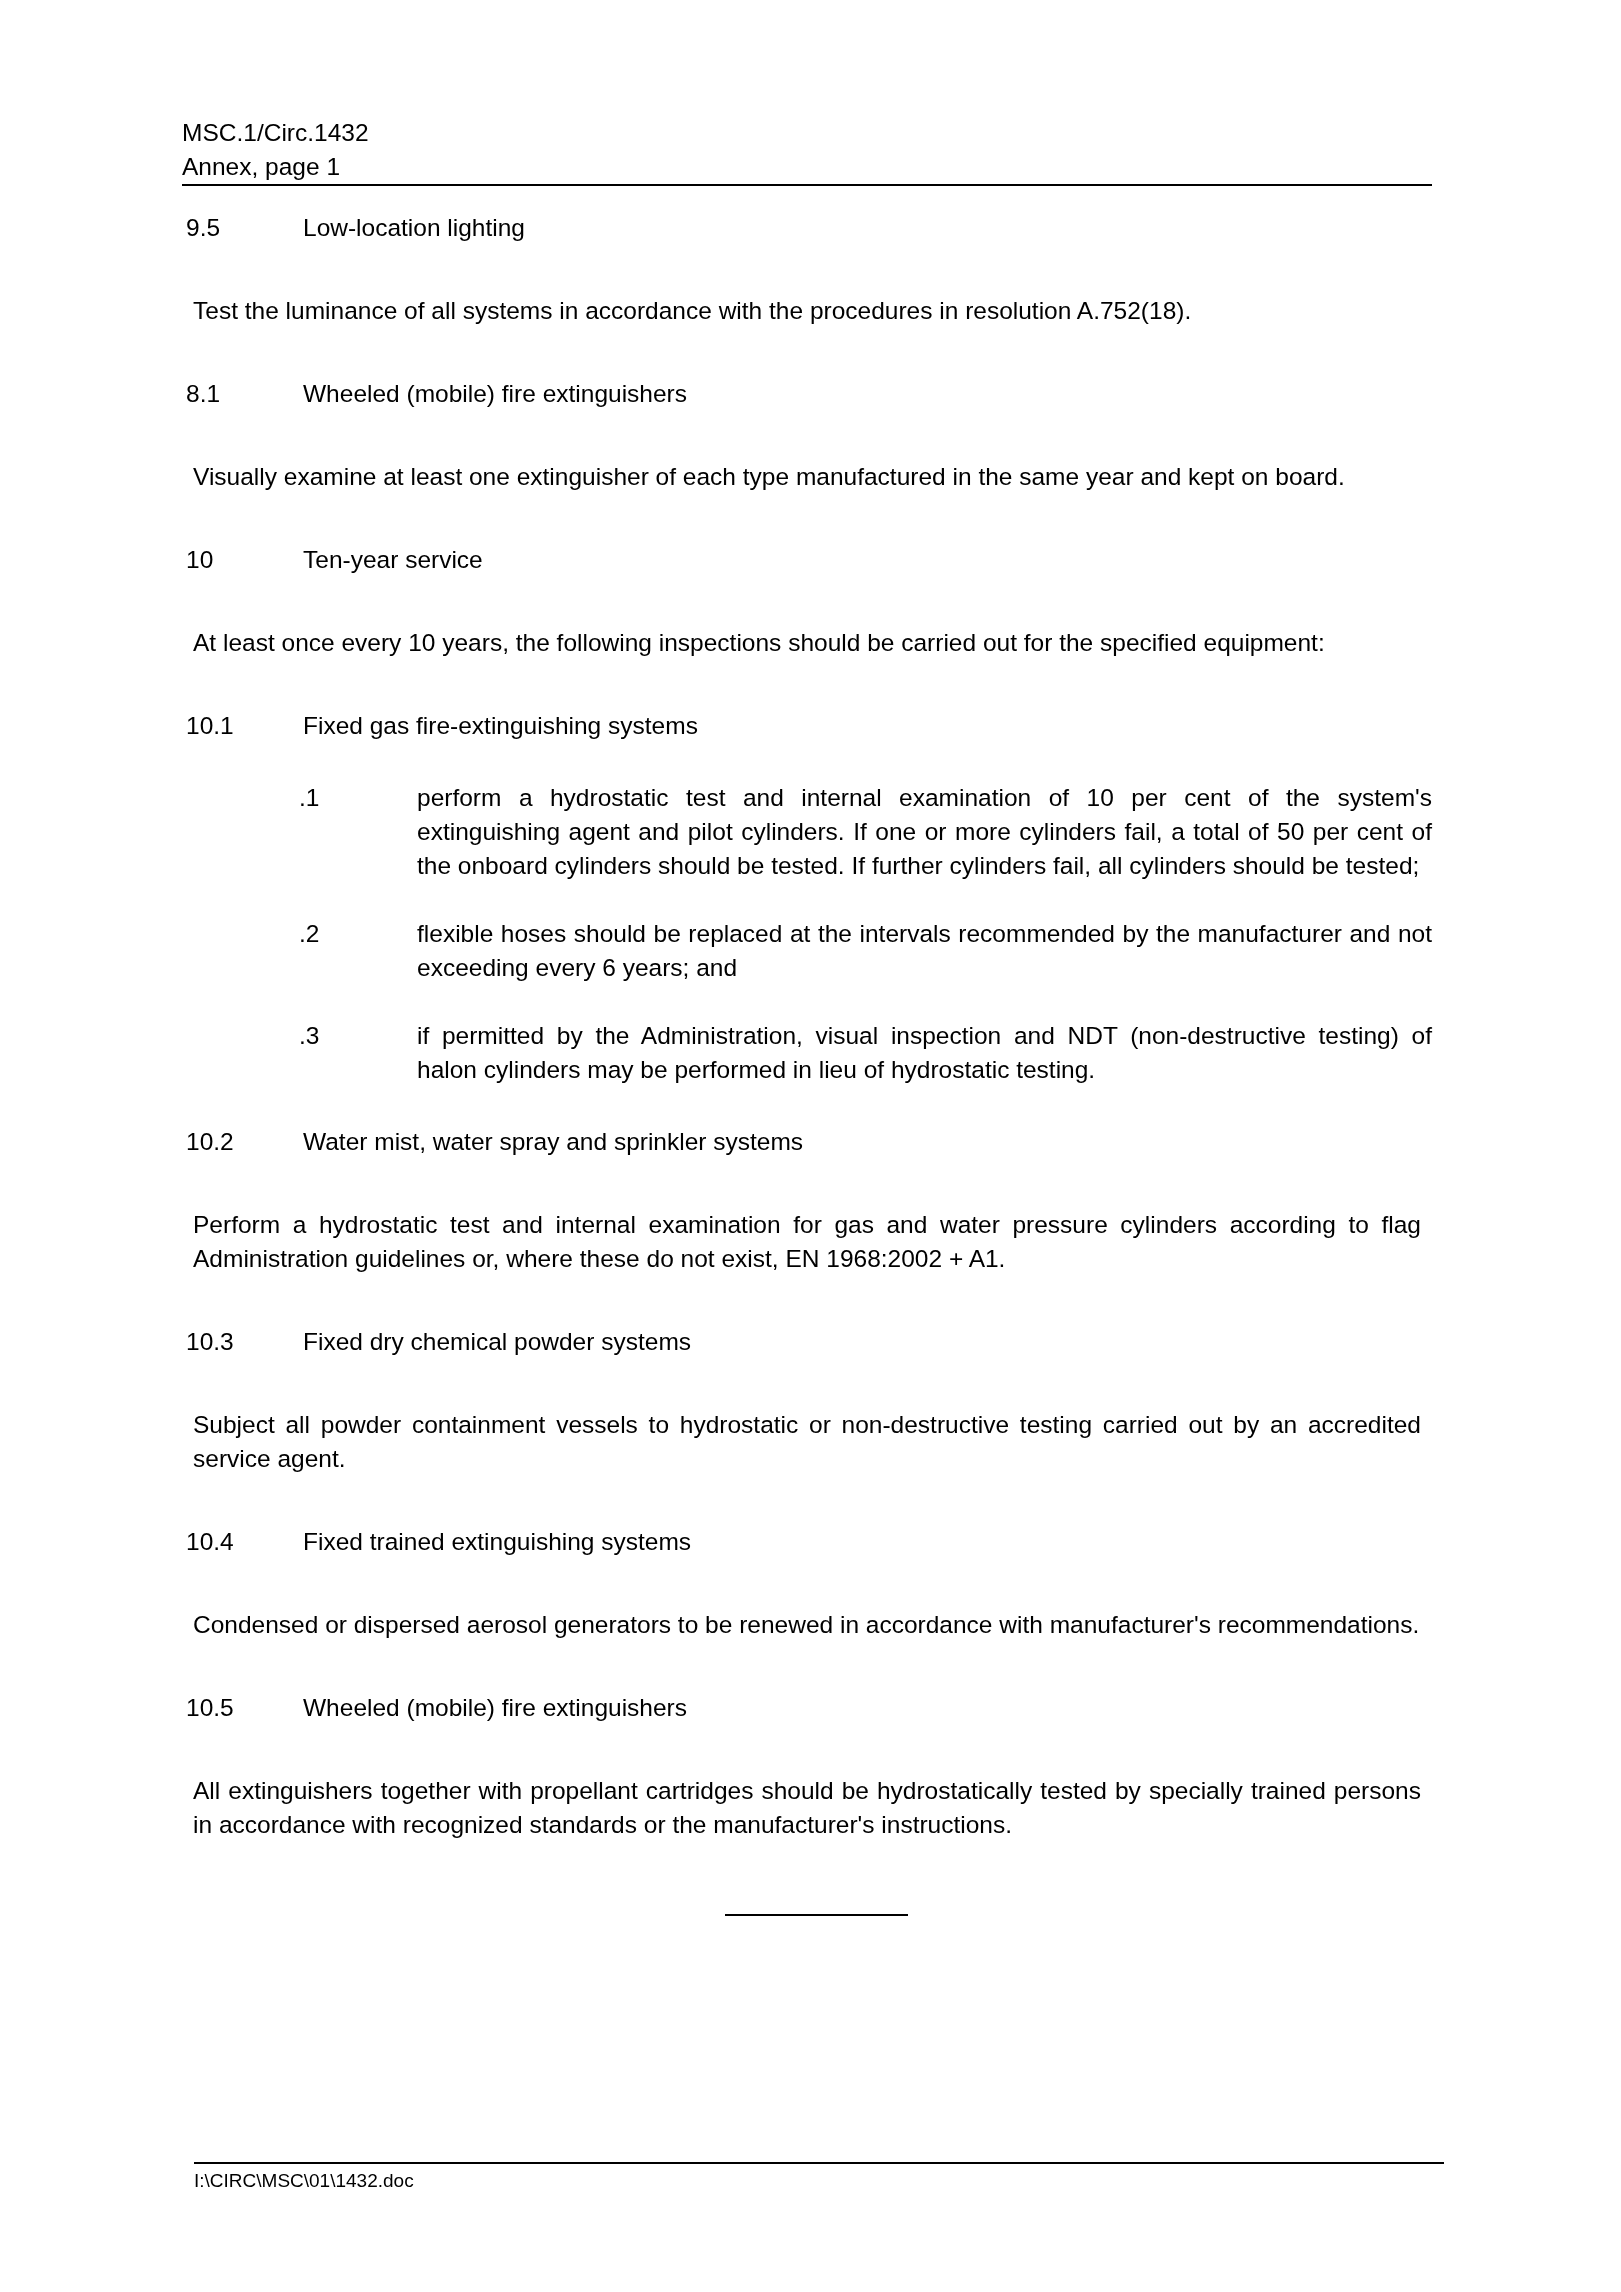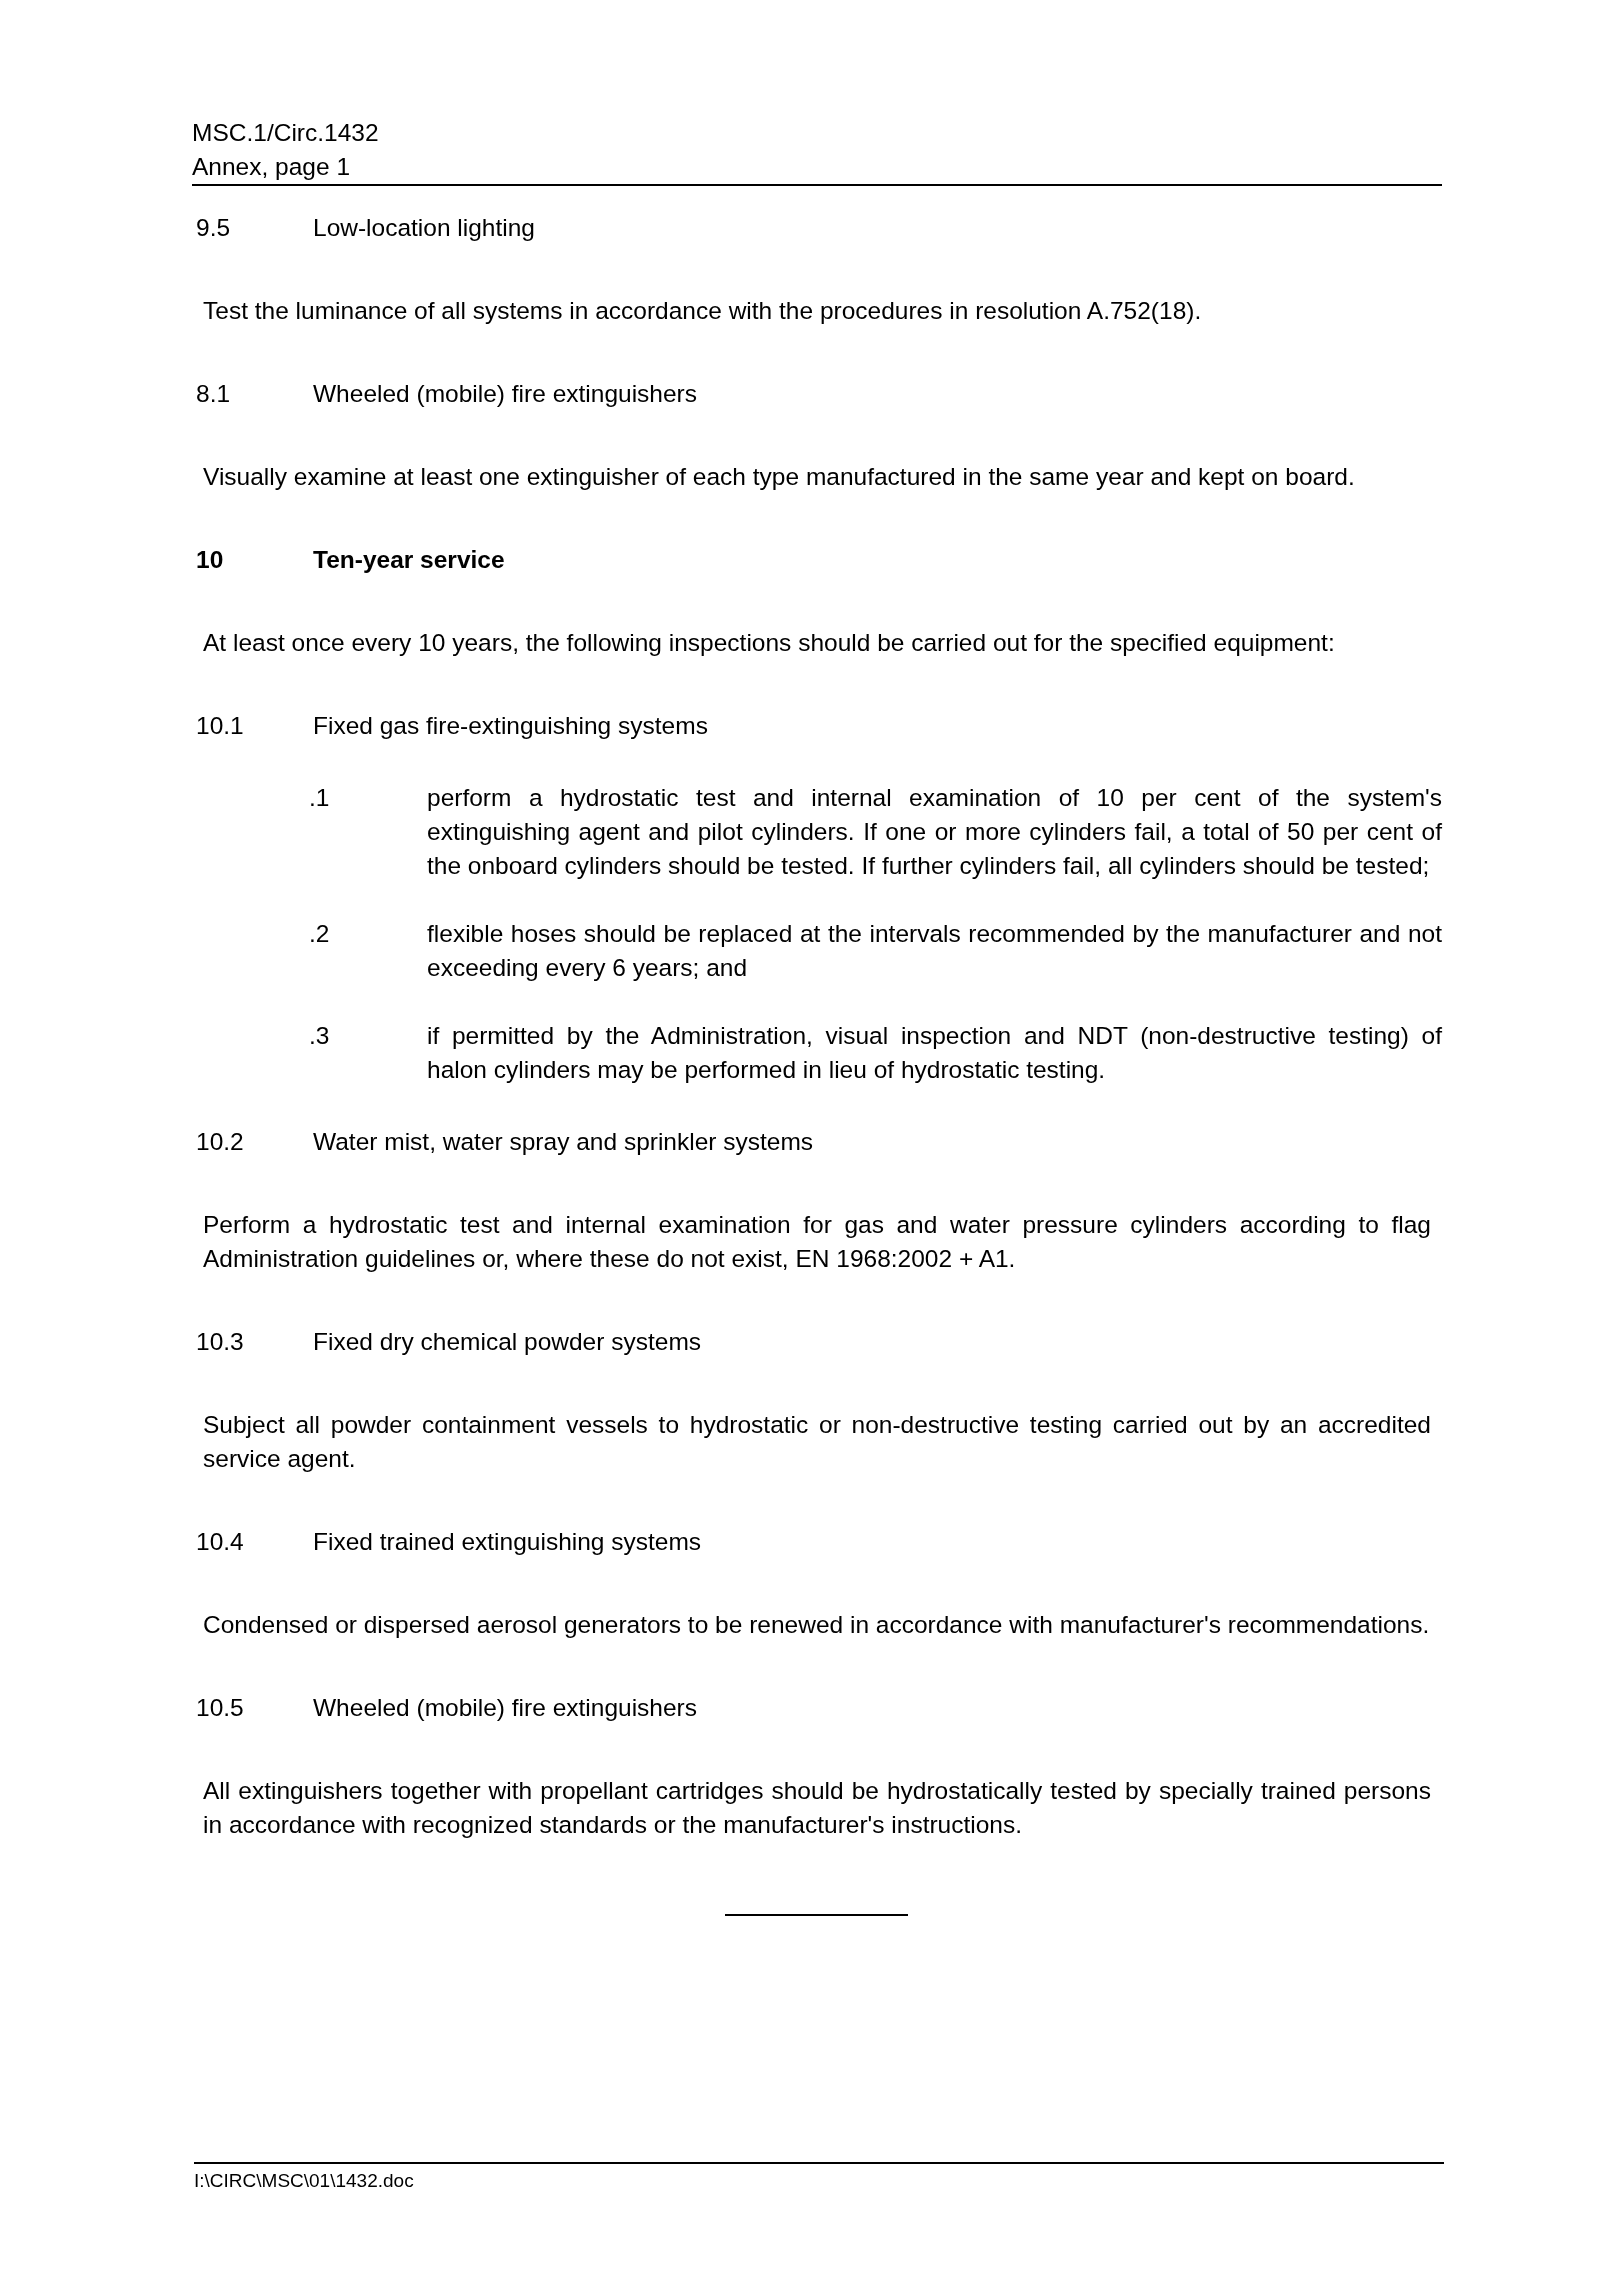--- a/index.html
+++ b/index.html
@@ -1,23 +1,23 @@
 <!DOCTYPE html>
 <html><head>
 <meta charset="utf-8">
 <style>
   html, body { margin: 0; padding: 0; background: #ffffff; }
   body { width: 1621px; height: 2293px; position: relative; overflow: hidden;
          font-family: "Liberation Sans", sans-serif; color: #000; }
-  .page { position: absolute; left: 192px; top: 116px; width: 1250px; font-size: 24.5px; line-height: 34px; }
+  .page { position: absolute; left: 182px; top: 116px; width: 1250px; font-size: 24.5px; line-height: 34px; }
   .hdr { margin: 0; }
   .rule { border-top: 2.9px solid #000; margin-top: 0; }
   .heading { display: flex; margin: 4px; }
   .num { width: 117px; flex: none; }
-  .bold { font-weight: bold; }
+  .bold { font-weight: normal; }
   .para { margin: 11px; text-align: justify; }
   .item { display: flex; margin: 0; padding-left: 117px; }
   .item .inum { width: 118px; flex: none; }
   .item .itext { flex: 1; text-align: justify; }
   .gap { height: 34px; }
   .end-rule { position: absolute; left: 725px; top: 1914px; width: 183px; border-top: 2.9px solid #000; }
   .footer-rule { position: absolute; left: 194px; top: 2162px; width: 1250px; border-top: 2px solid #000; }
   .footer { position: absolute; left: 194px; top: 2168px; font-size: 19px; line-height: 25.5px; }
 </style>
 </head>

